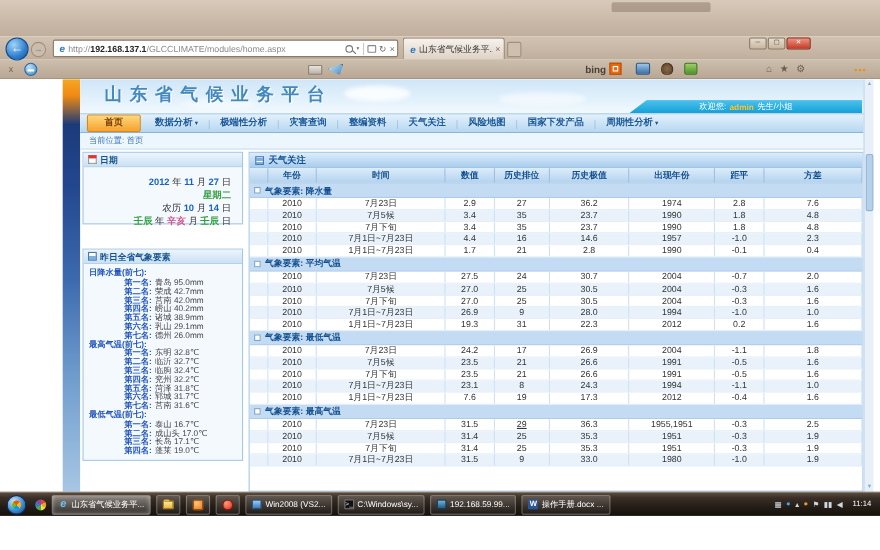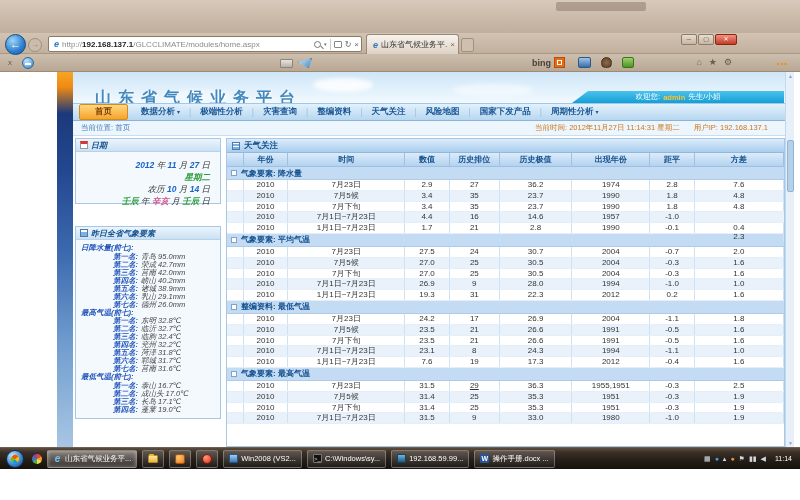--- a/index.html
+++ b/index.html
@@ -61,21 +61,21 @@
   .page-edge { position:absolute; left:57px; top:0; width:16px; height:375px;
     background:linear-gradient(180deg,#f5a623 0%,#f08a14 4%,#1b3a7a 11%,#23478f 26%,#3c69ae 48%,#6f9ccd 72%,#a8c6e4 100%); }
   .page { position:absolute; left:73px; top:0; width:713px; height:375px; background:#fff; }
 
   .banner { position:absolute; top:0; left:0; width:713px; height:31px;
     background:linear-gradient(180deg,#cfe6f8 0%,#e6f3fc 70%,#f2f9fe 100%); overflow:hidden; }
   .cloud { position:absolute; background:rgba(255,255,255,.85); border-radius:50%; filter:blur(2px); }
   .c1 { left:240px; top:6px; width:60px; height:14px; }
   .c2 { left:380px; top:12px; width:80px; height:12px; opacity:.6; }
   .c3 { left:90px; top:18px; width:70px; height:10px; opacity:.5; }
-  .site-title { position:absolute; left:22px; top:16px; font-size:16px; font-weight:bold; color:#4489be;
+  .site-title { position:absolute; left:22px; top:4px; font-size:16px; font-weight:bold; color:#4489be;
     letter-spacing:7px; text-shadow:1px 1px 0 rgba(255,255,255,.9); }
   .welcome { position:absolute; right:2px; top:19px; width:212px; height:12px;
     background:linear-gradient(180deg,#4cc2ec,#149fd6); clip-path:polygon(16px 0,100% 0,100% 100%,0 100%);
     display:flex; align-items:center; justify-content:center; gap:3px; font-size:7.5px; color:#fff; }
   .welcome .user { color:#ffc42a; font-weight:bold; }
 
   .menubar { position:absolute; top:31px; left:0; width:713px; height:18px;
     background:linear-gradient(180deg,#e3f1fc,#b7d7f0); border-top:1px solid #a2c8e8; border-bottom:1px solid #8ab4dc;
     display:flex; align-items:center; font-size:8.5px; color:#1a5796; font-weight:bold; }
   .mitem { padding:0 9px; cursor:default; white-space:nowrap; }
@@ -85,21 +85,21 @@
   .caret { font-size:6px; margin-left:2px; color:#1a5796; }
 
   .statusrow { position:absolute; top:49px; left:0; width:713px; height:15px; background:#eef6fd;
     border-bottom:1px solid #cadef0; display:flex; align-items:center; font-size:7.5px; }
   .crumb { color:#3a76b8; margin-left:8px; }
   .stat-right { margin-left:auto; margin-right:18px; color:#c8761f; display:flex; gap:14px; }
 
   .content { position:absolute; top:64px; left:0; width:713px; height:311px; }
 
   
-  .sidebar { position:absolute; left:2px; top:2px; width:146px;font-style:italic; }
+  .sidebar { position:absolute; left:2px; top:2px; width:146px; }
   .panel { border:1px solid #a6c8e6; background:#f4f9fe; }
   .panel-head { height:13px; background:linear-gradient(180deg,#ecf5fc,#cbe1f4); border-bottom:1px solid #b6d2ea;
     display:flex; align-items:center; gap:3px; font-size:8px; font-weight:bold; color:#17538f; padding-left:4px; }
   .ico-cal { width:8px; height:8px; background:#fff; border:1px solid #999; border-top:3px solid #d33; }
   .ico-stat { width:8px; height:8px; border:1px solid #4a7ab0; background:linear-gradient(180deg,#fff 40%,#7fb0dc 40%); }
   .date-panel { height:66px; }
   .date-body { padding:7px 10px 0 4px; text-align:right; font-size:8.5px; color:#333; line-height:12px; }
   .num { color:#1a62c8; font-weight:bold; }
   .green { color:#2f9e3f; font-weight:bold; }
   .pink { color:#d0548c; font-weight:bold; }
@@ -263,24 +263,20 @@
           <span class="mitem">国家下发产品</span>
           <span class="msep">|</span>
           <span class="mitem">周期性分析<span class="caret">▾</span></span>
         </div>
 
       <div class="statusrow">
         <span class="crumb">
           <span>当前位置:</span>
           <span>首页</span>
         </span>
-        <span class="stat-right">
-          <span><span>当前时间:</span> <span>2012年11月27日 11:14:31 星期二</span></span>
-          <span><span>用户IP:</span> <span>192.168.137.1</span></span>
-        </span>
       </div>
 
       <div class="content">
 
         <div class="sidebar">
           <div class="panel date-panel">
             <div class="panel-head">
               <span class="ico-cal"></span>
               <span>日期</span>
             </div>
@@ -435,21 +431,21 @@
               </div>
               <div class="trow even">
                 <span class="tcell" style="width: 3%;"></span>
                 <span class="tcell" style="width: 8%;">2010</span>
                 <span class="tcell" style="width: 21%;">7月1日~7月23日</span>
                 <span class="tcell" style="width: 8%;">4.4</span>
                 <span class="tcell" style="width: 9%;">16</span>
                 <span class="tcell" style="width: 13%;">14.6</span>
                 <span class="tcell" style="width: 14%;">1957</span>
                 <span class="tcell" style="width: 8%;">-1.0</span>
-                <span class="tcell" style="width: 16%; margin-top: 20px;">2.3</span>
+                <span class="tcell" style="width: 16%;">2.3</span>
               </div>
               <div class="trow odd">
                 <span class="tcell" style="width: 3%;"></span>
                 <span class="tcell" style="width: 8%;">2010</span>
                 <span class="tcell" style="width: 21%;">1月1日~7月23日</span>
                 <span class="tcell" style="width: 8%;">1.7</span>
                 <span class="tcell" style="width: 9%;">21</span>
                 <span class="tcell" style="width: 13%;">2.8</span>
                 <span class="tcell" style="width: 14%;">1990</span>
                 <span class="tcell" style="width: 8%;">-0.1</span>
@@ -509,21 +505,21 @@
                 <span class="tcell" style="width: 21%;">1月1日~7月23日</span>
                 <span class="tcell" style="width: 8%;">19.3</span>
                 <span class="tcell" style="width: 9%;">31</span>
                 <span class="tcell" style="width: 13%;">22.3</span>
                 <span class="tcell" style="width: 14%;">2012</span>
                 <span class="tcell" style="width: 8%;">0.2</span>
                 <span class="tcell" style="width: 16%;">1.6</span>
               </div>
               <div class="tgroup">
                 <span class="gcheck"></span>
-                <span class="glabel">整编资料: 最低气温</span>
+                <span class="glabel">气象要素: 最低气温</span>
               </div>
               <div class="trow odd">
                 <span class="tcell" style="width: 3%;"></span>
                 <span class="tcell" style="width: 8%;">2010</span>
                 <span class="tcell" style="width: 21%;">7月23日</span>
                 <span class="tcell" style="width: 8%;">24.2</span>
                 <span class="tcell" style="width: 9%;">17</span>
                 <span class="tcell" style="width: 13%;">26.9</span>
                 <span class="tcell" style="width: 14%;">2004</span>
                 <span class="tcell" style="width: 8%;">-1.1</span>

